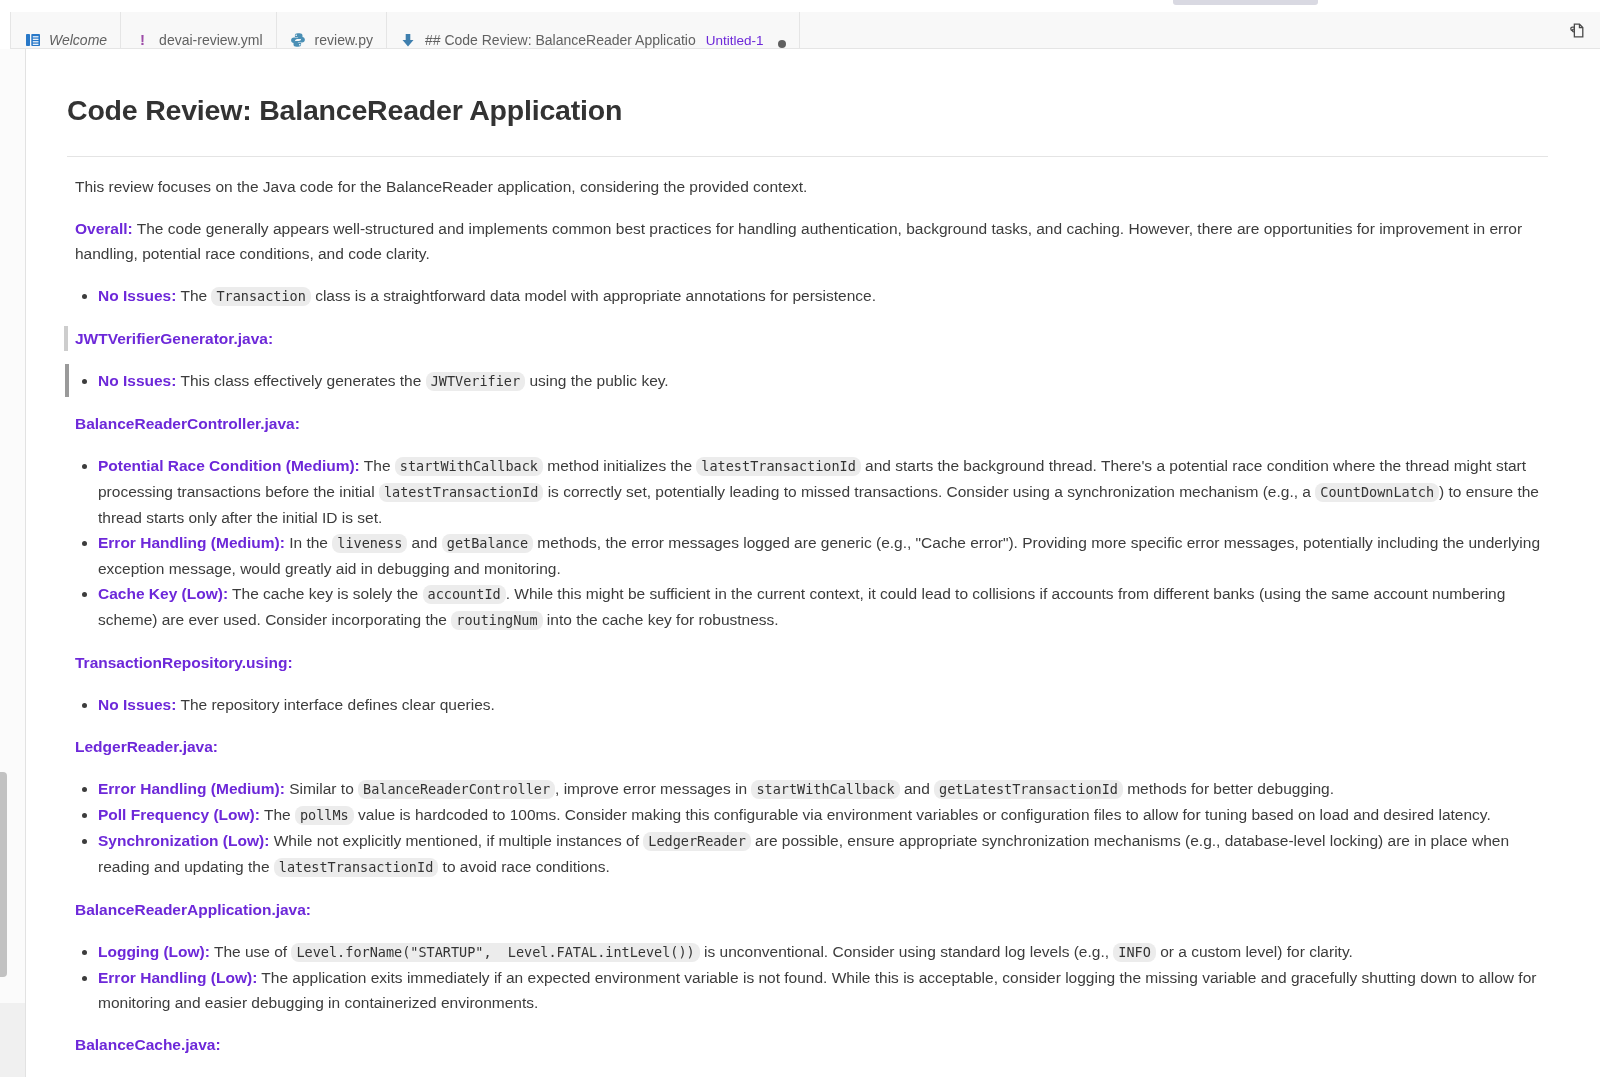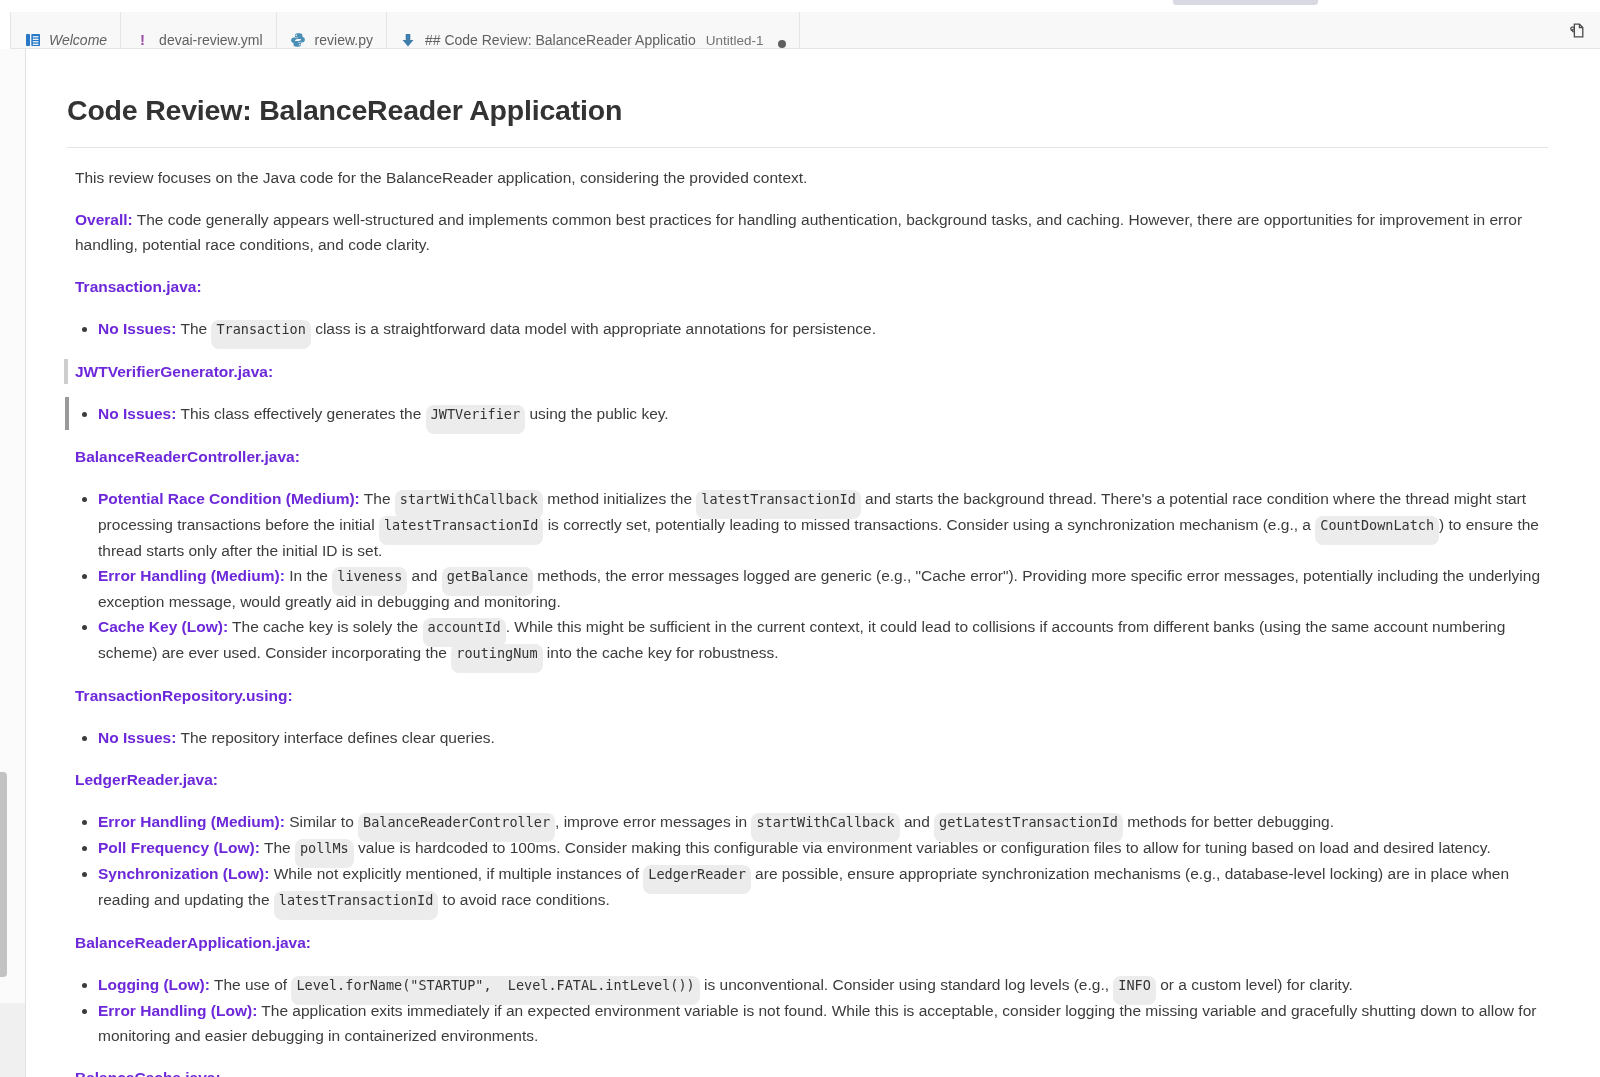--- a/index.html
+++ b/index.html
@@ -21,40 +21,40 @@
   .tab{display:flex;align-items:flex-end;gap:8px;padding:0 13px;border-right:1px solid var(--border);
     font-size:14px;color:#616161;background:var(--tabbg);position:relative;white-space:nowrap;cursor:pointer;}
   .tab:first-child{border-left:1px solid var(--border);}
   .tab.active{background:#fff;color:#3b3b3b;}
   .tab.active::before{content:'';position:absolute;left:-1px;right:-1px;top:0;height:3px;background:var(--accent);}
   .tab.active::after{content:'';position:absolute;left:0;right:0;bottom:-1px;height:1px;background:#fff;}
   .tab-icon{width:17px;height:17px;display:inline-flex;align-items:center;justify-content:center;flex:0 0 auto;}
   .tab-icon svg{width:16px;height:16px;display:block;}
   .yaml-glyph{color:#9d4ca8;font-weight:700;font-size:15px;line-height:1;}
   .tab-label.italic{font-style:italic;}
-  .tab-secondary{color:#737373;font-size:13.5px;margin-left:2px;}
+  .tab-secondary{color:#6d28d9;font-size:13.5px;margin-left:2px;}
   .dot{width:8px;height:8px;border-radius:50%;background:#5f5f5f;margin-left:6px;}
   .close{font-size:17px;line-height:1;color:#5a5a5a;margin-left:6px;padding:1px 2px;border-radius:3px;}
   .tabbar-actions{position:absolute;right:14px;top:0;height:36px;display:flex;align-items:center;}
   .action-icon svg{width:19px;height:19px;display:block;}
   
   .left-rail{position:absolute;left:0;top:49px;width:26px;bottom:0;background:#fbfbfb;border-right:1px solid #e2e2e2;}
   .scroll-thumb{position:absolute;left:0;top:723px;width:7px;height:205px;background:#c2c2c2;border-radius:0 4px 4px 0;}
   .rail-footer{position:absolute;left:0;bottom:0;width:100%;height:74px;background:#f0f0f0;}
   
   .preview{position:absolute;left:27px;top:49px;right:0;bottom:0;overflow:hidden;
     padding:44px 52px 0 40px;color:var(--text);font-size:15.5px;line-height:25px;}
-  .preview h1{font-size:28.5px;line-height:34px;font-weight:600;color:#333;margin:0;padding-bottom:20px;
+  .preview h1{font-size:28.5px;line-height:34px;font-weight:600;color:#333;margin:0;padding-bottom:29px;
     border-bottom:1px solid #e4e4e4;letter-spacing:-0.2px;}
   .preview p{margin:17px 8px;}
   .preview strong{font-weight:700;color:#6d28d9;}
   .preview ul{margin:17px 0;padding-left:31px;}
   .preview li{margin:0;position:relative;}
   .preview code{font-family:"DejaVu Sans Mono",monospace;font-size:13.5px;background:var(--chip);
-    border-radius:8px;padding:1px 5px 12px;color:#333;white-space:pre;}
+    border-radius:8px;padding:1px 5px 2px;color:#333;white-space:pre;}
   .sec-h{position:relative;}
   .h-marker{position:absolute;left:-11px;top:0;width:4px;height:25px;background:#cdcdcd;}
   .li-marker{position:absolute;left:-33px;top:-4px;width:4px;height:33px;background:#9a9a9a;}
 </style>
 </head>
 <body>
 
 <div class="artifact"></div>
 
 <header class="tabbar">
@@ -117,21 +117,20 @@
 <div class="left-rail">
   <div class="scroll-thumb"></div>
   <div class="rail-footer"></div>
 </div>
 
 <main class="preview">
   <h1>Code Review: BalanceReader Application</h1>
   <p><span>This review focuses on the Java code for the BalanceReader application, considering the provided context.</span></p>
   <p><strong>Overall:</strong><span> The code generally appears well-structured and implements common best practices for handling authentication, background tasks, and caching. However, there are opportunities for improvement in error handling, potential race conditions, and code clarity.</span></p>
   <div id="sections">
-      <p class="sec-h"><strong>Transaction.java:</strong></p>
       <ul>
         <li><strong>No Issues:</strong> The <code>Transaction</code> class is a straightforward data model with appropriate annotations for persistence.</li>
       </ul>
       <p class="sec-h"><span class="h-marker"></span><strong>JWTVerifierGenerator.java:</strong></p>
       <ul>
         <li><span class="li-marker"></span><strong>No Issues:</strong> This class effectively generates the <code>JWTVerifier</code> using the public key.</li>
       </ul>
       <p class="sec-h"><strong>BalanceReaderController.java:</strong></p>
       <ul>
         <li><strong>Potential Race Condition (Medium):</strong> The <code>startWithCallback</code> method initializes the <code>latestTransactionId</code> and starts the background thread. There's a potential race condition where the thread might start processing transactions before the initial <code>latestTransactionId</code> is correctly set, potentially leading to missed transactions. Consider using a synchronization mechanism (e.g., a <code>CountDownLatch</code>) to ensure the thread starts only after the initial ID is set.</li>

